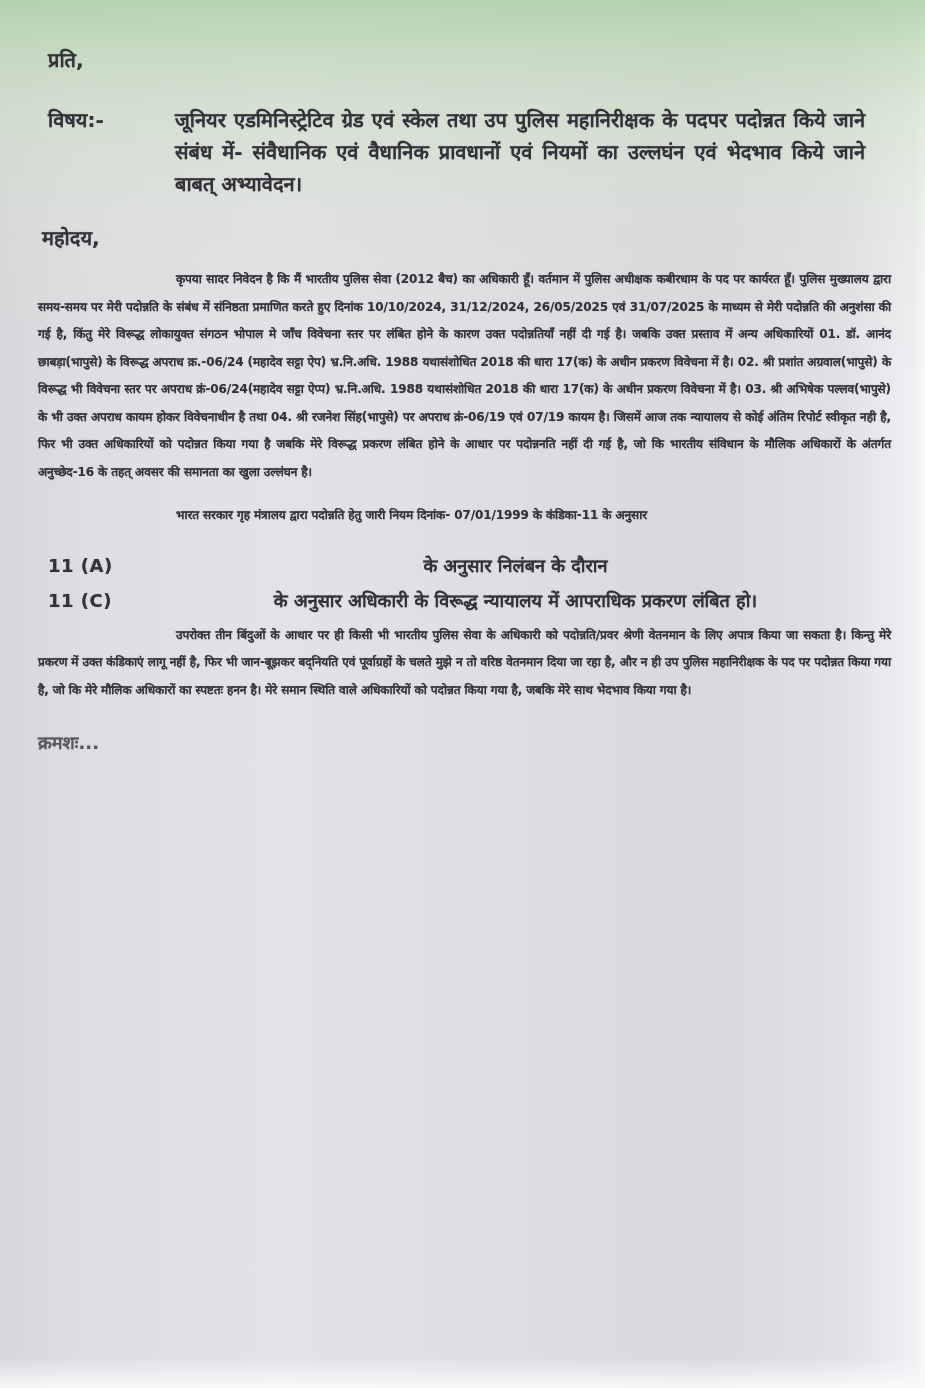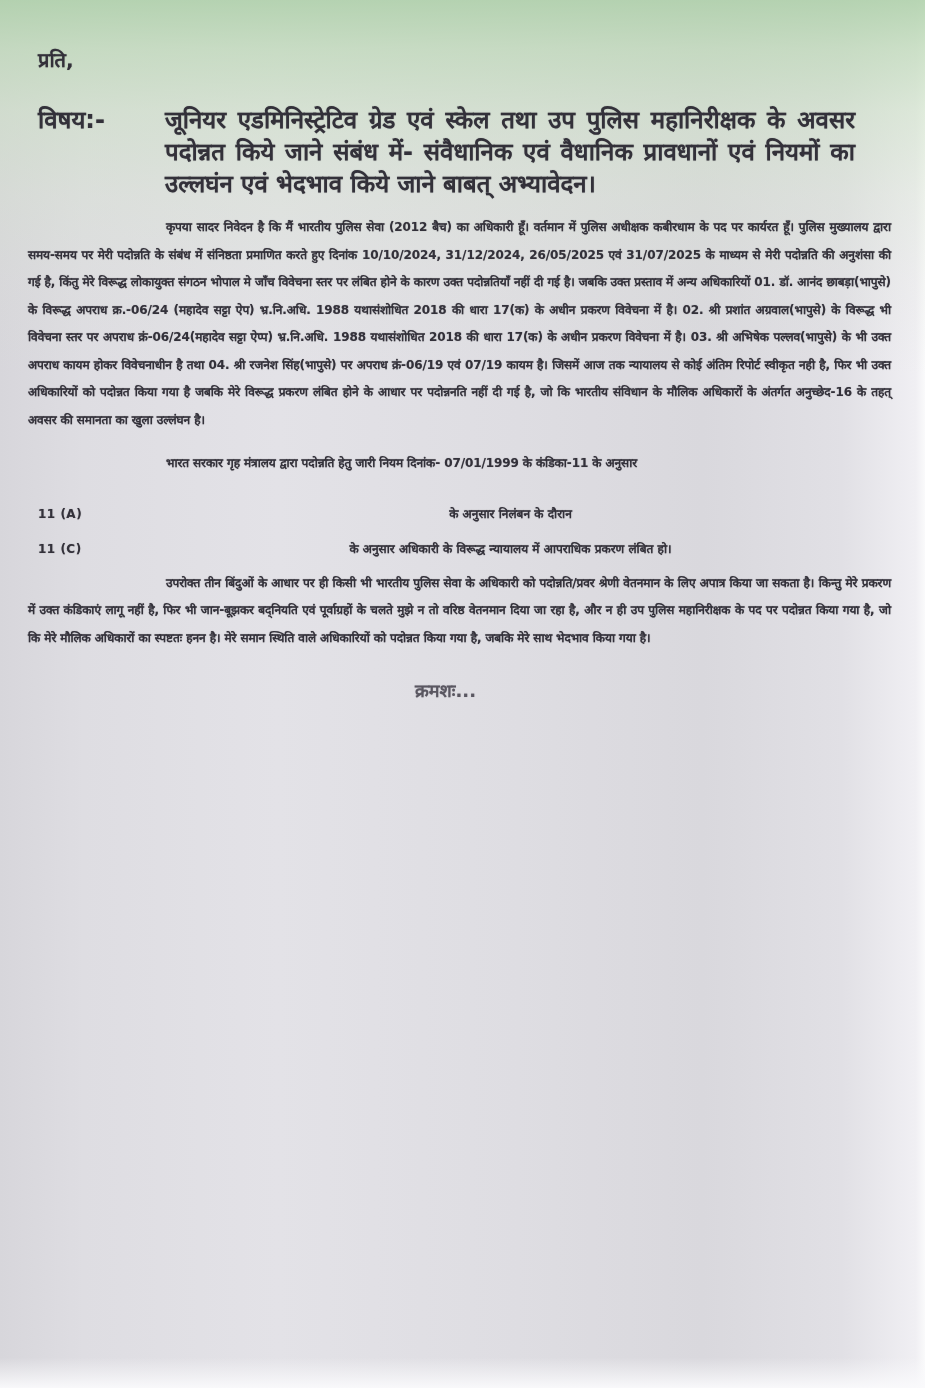--- a/index.html
+++ b/index.html
@@ -23,37 +23,37 @@
         rgba(203,224,195,0.55) 8%, rgba(213,226,205,0.35) 14%,
         rgba(219,224,213,0.18) 20%, rgba(222,222,220,0.0) 27%),
       
       linear-gradient(90deg, #d7d6db 0%, #dedde2 9%, #e3e2e7 30%, #dedde2 56%,
         #d9d8dd 76%, #e1e0e5 91%, #f0eff3 99%, #fafafb 100%),
       #dedde2;
     text-shadow: 0 0 1px rgba(48,46,54,0.45);
   }
   .content {
     position: relative;
-    padding: 0 34px 0 28px;
+    padding: 0 34px 0 38px;
     box-sizing: border-box;
   }
   .prati {
     margin: 46px 0 0 10px;
     font-size: 20px;
     line-height: 28px;
   }
   .recipient {
     margin: 16px 0 0 137px;
     font-size: 20px;
     line-height: 33px;
   }
   .subject-row {
     display: flex;
     margin-top: 30px;
-    font-size: 24px;
+    font-size: 20px;
     line-height: 32px;
   }
   .subject-label {
     flex: none;
     width: 127px;
     margin-left: 10px;
   }
   .subject-text {
     flex: 1;
     max-width: 690px;
@@ -67,21 +67,21 @@
   .para {
     text-align: justify;
     font-size: 12px;
     line-height: 27.5px;
     letter-spacing: -0.1px;
   }
   .para1 { margin-top: 14px; text-indent: 138px; }
   .para2 { margin-top: 16px; text-indent: 138px; }
   .clauses {
     margin-top: 22px;
-    font-size: 12px;
+    font-size: 18px;
   }
   .clause-row {
     display: flex;
     margin-bottom: 7px;
   }
   .clause-num {
     flex: none;
     width: 92px;
     margin-left: 10px;
     line-height: 28px;
@@ -89,40 +89,41 @@
   }
   .clause-text {
     flex: 1;
     line-height: 28px;
     text-align: center;
   }
   .para3 { text-indent: 138px; }
   .continuation {
     margin-top: 26px;
     padding-right: 28px;
-    text-align: center;
+    text-align: left;
     font-size: 18px;
     color: #5a5761;
     text-shadow: 0 0 1px rgba(90,87,97,0.35);
   }
 </style>
 </head>
 <body>
 
 <div class="page">
   <div class="content">
 
     <div class="prati">प्रति,</div>
 
 
     <div class="subject-row">
       <div class="subject-label">विषय:-</div>
-      <div class="subject-text">जूनियर एडमिनिस्ट्रेटिव ग्रेड एवं स्केल तथा उप पुलिस महानिरीक्षक के अवसर पदोन्नत किये जाने संबंध में- संवैधानिक एवं वैधानिक प्रावधानों एवं नियमों का उल्लघंन एवं भेदभाव किये जाने बाबत् अभ्यावेदन।</div>
+      <div class="subject-text">जूनियर एडमिनिस्ट्रेटिव ग्रेड एवं स्केल तथा उप पुलिस महानिरीक्षक के पदपर पदोन्नत किये जाने संबंध में- संवैधानिक एवं वैधानिक प्रावधानों एवं नियमों का उल्लघंन एवं भेदभाव किये जाने बाबत् अभ्यावेदन।</div>
     </div>
 
+    <div class="greeting">महोदय,</div>
 
     <div class="para para1">कृपया सादर निवेदन है कि मैं भारतीय पुलिस सेवा (2012 बैच) का अधिकारी हूँ। वर्तमान में पुलिस अधीक्षक कबीरधाम के पद पर कार्यरत हूँ। पुलिस मुख्यालय द्वारा समय-समय पर मेरी पदोन्नति के संबंध में संनिष्ठता प्रमाणित करते हुए दिनांक 10/10/2024, 31/12/2024, 26/05/2025 एवं 31/07/2025 के माध्यम से मेरी पदोन्नति की अनुशंसा की गई है, किंतु मेरे विरूद्ध लोकायुक्त संगठन भोपाल मे जाँच विवेचना स्तर पर लंबित होने के कारण उक्त पदोन्नतियाँ नहीं दी गई है। जबकि उक्त प्रस्ताव में अन्य अधिकारियों 01. डॉ. आनंद छाबड़ा(भापुसे) के विरूद्ध अपराध क्र.-06/24 (महादेव सट्टा ऐप) भ्र.नि.अधि. 1988 यथासंशोधित 2018 की धारा 17(क) के अधीन प्रकरण विवेचना में है। 02. श्री प्रशांत अग्रवाल(भापुसे) के विरूद्ध भी विवेचना स्तर पर अपराध क्रं-06/24(महादेव सट्टा ऐप्प) भ्र.नि.अधि. 1988 यथासंशोधित 2018 की धारा 17(क) के अधीन प्रकरण विवेचना में है। 03. श्री अभिषेक पल्लव(भापुसे) के भी उक्त अपराध कायम होकर विवेचनाधीन है तथा 04. श्री रजनेश सिंह(भापुसे) पर अपराध क्रं-06/19 एवं 07/19 कायम है। जिसमें आज तक न्यायालय से कोई अंतिम रिपोर्ट स्वीकृत नही है, फिर भी उक्त अधिकारियों को पदोन्नत किया गया है जबकि मेरे विरूद्ध प्रकरण लंबित होने के आधार पर पदोन्ननति नहीं दी गई है, जो कि भारतीय संविधान के मौलिक अधिकारों के अंतर्गत अनुच्छेद-16 के तहत् अवसर की समानता का खुला उल्लंघन है।</div>
 
     <div class="para para2">भारत सरकार गृह मंत्रालय द्वारा पदोन्नति हेतु जारी नियम दिनांक- 07/01/1999 के कंडिका-11 के अनुसार</div>
 
     <div class="clauses">
       <div class="clause-row">
         <div class="clause-num">11 (A)</div>
         <div class="clause-text">के अनुसार निलंबन के दौरान</div>
       </div>

